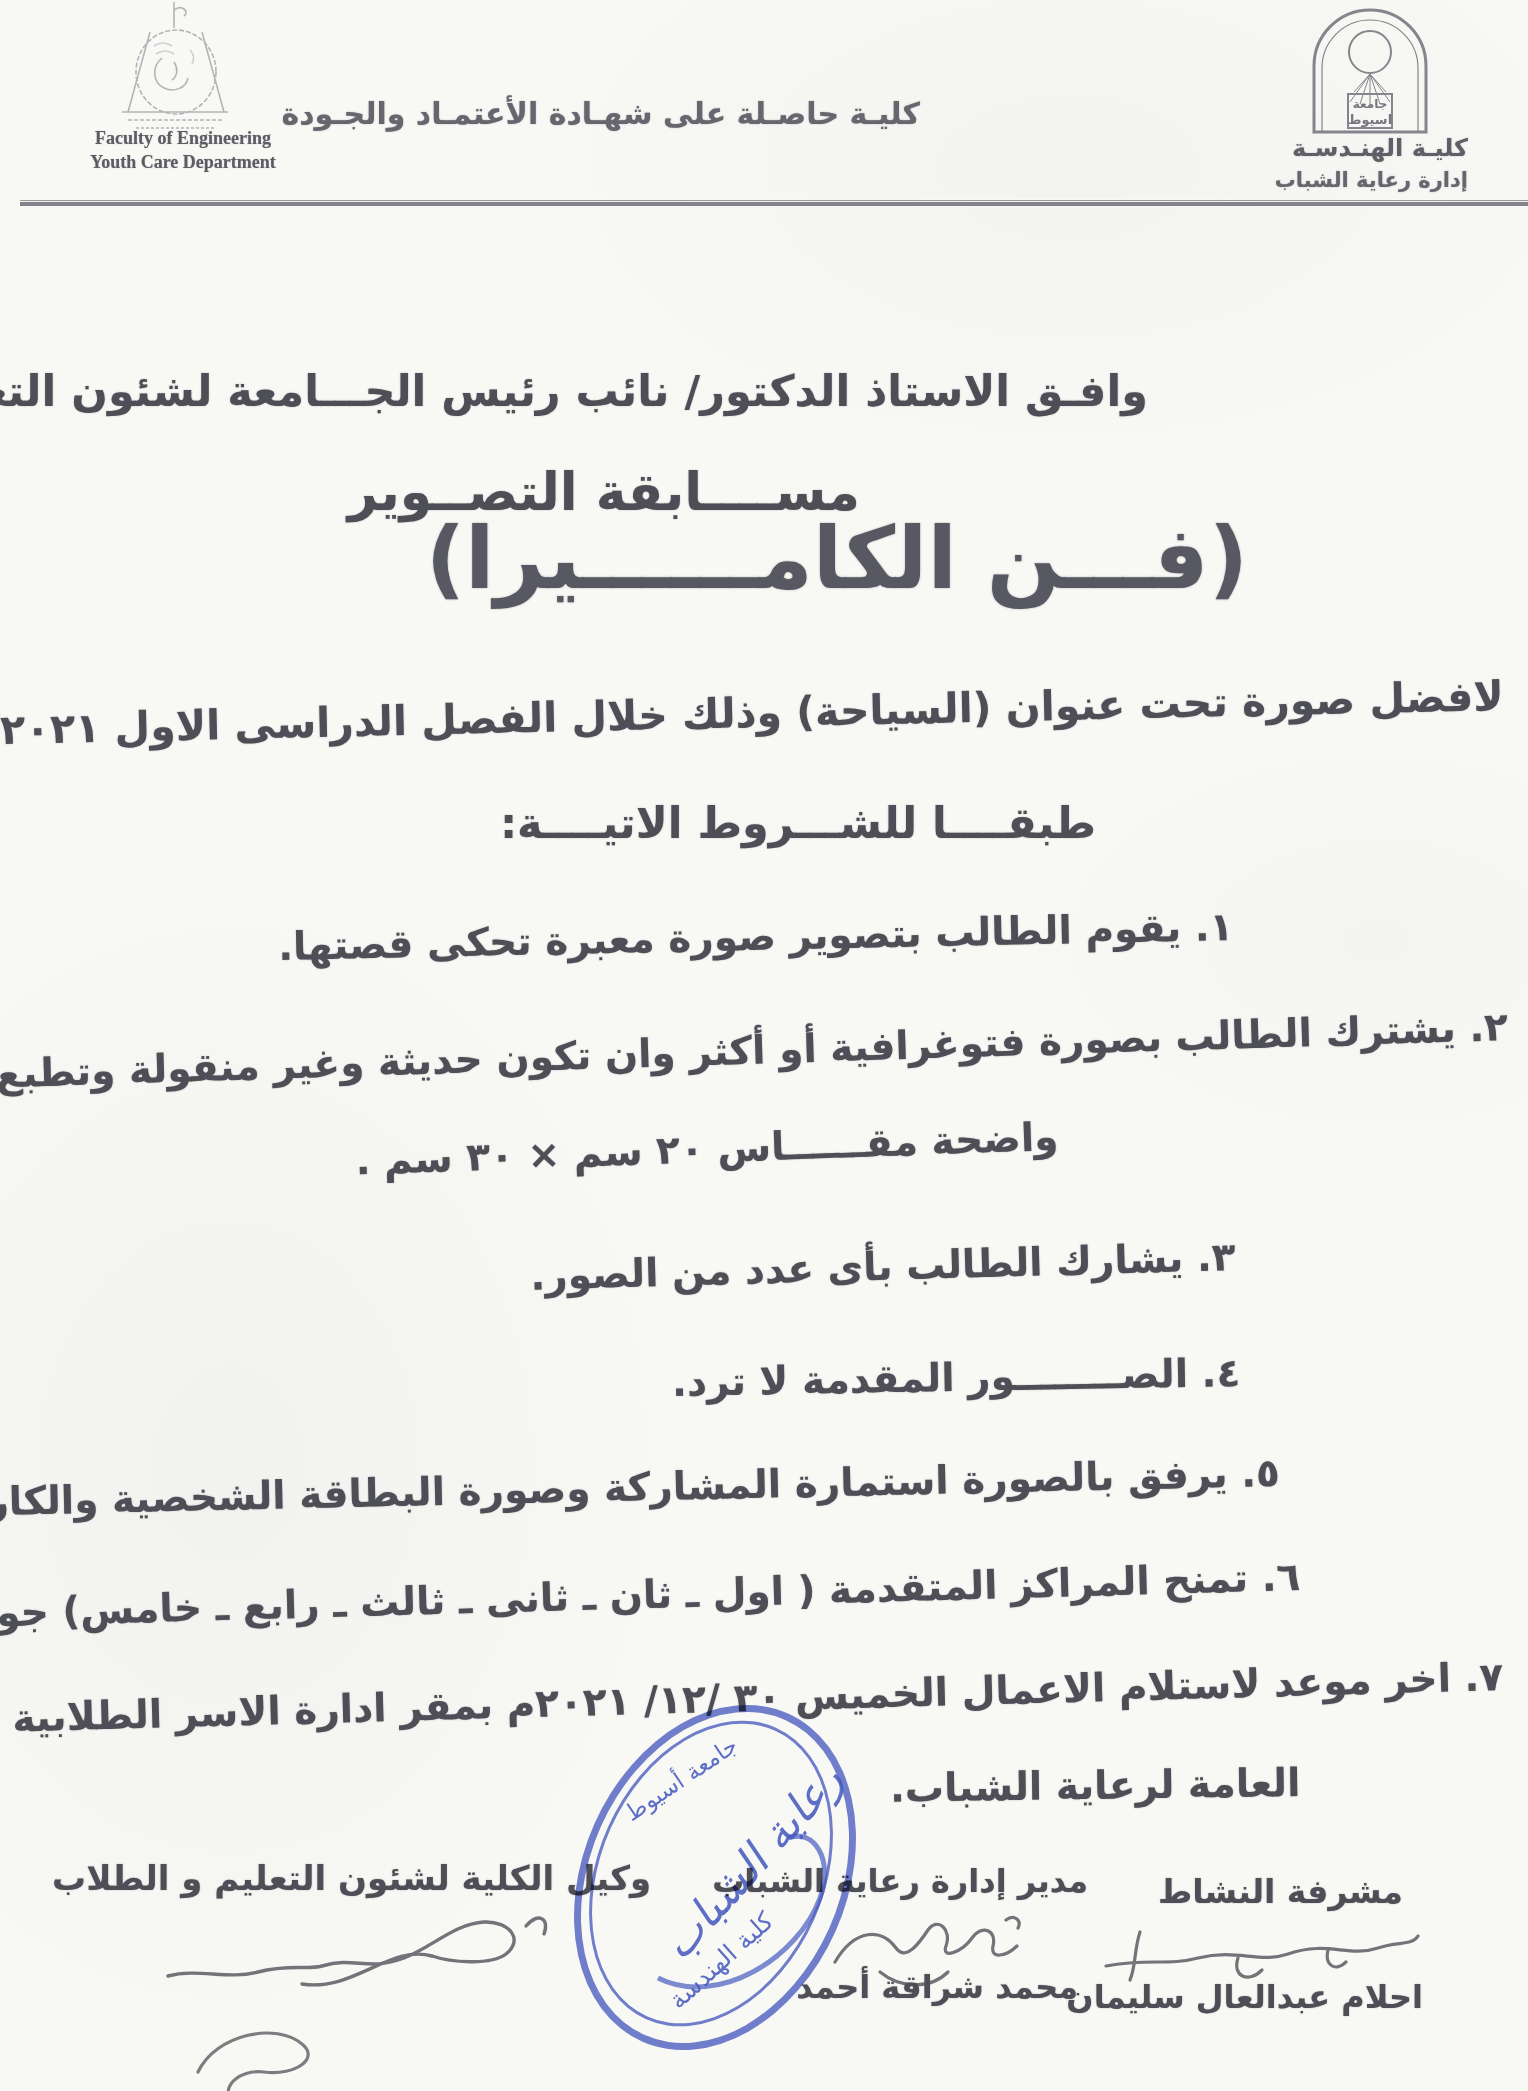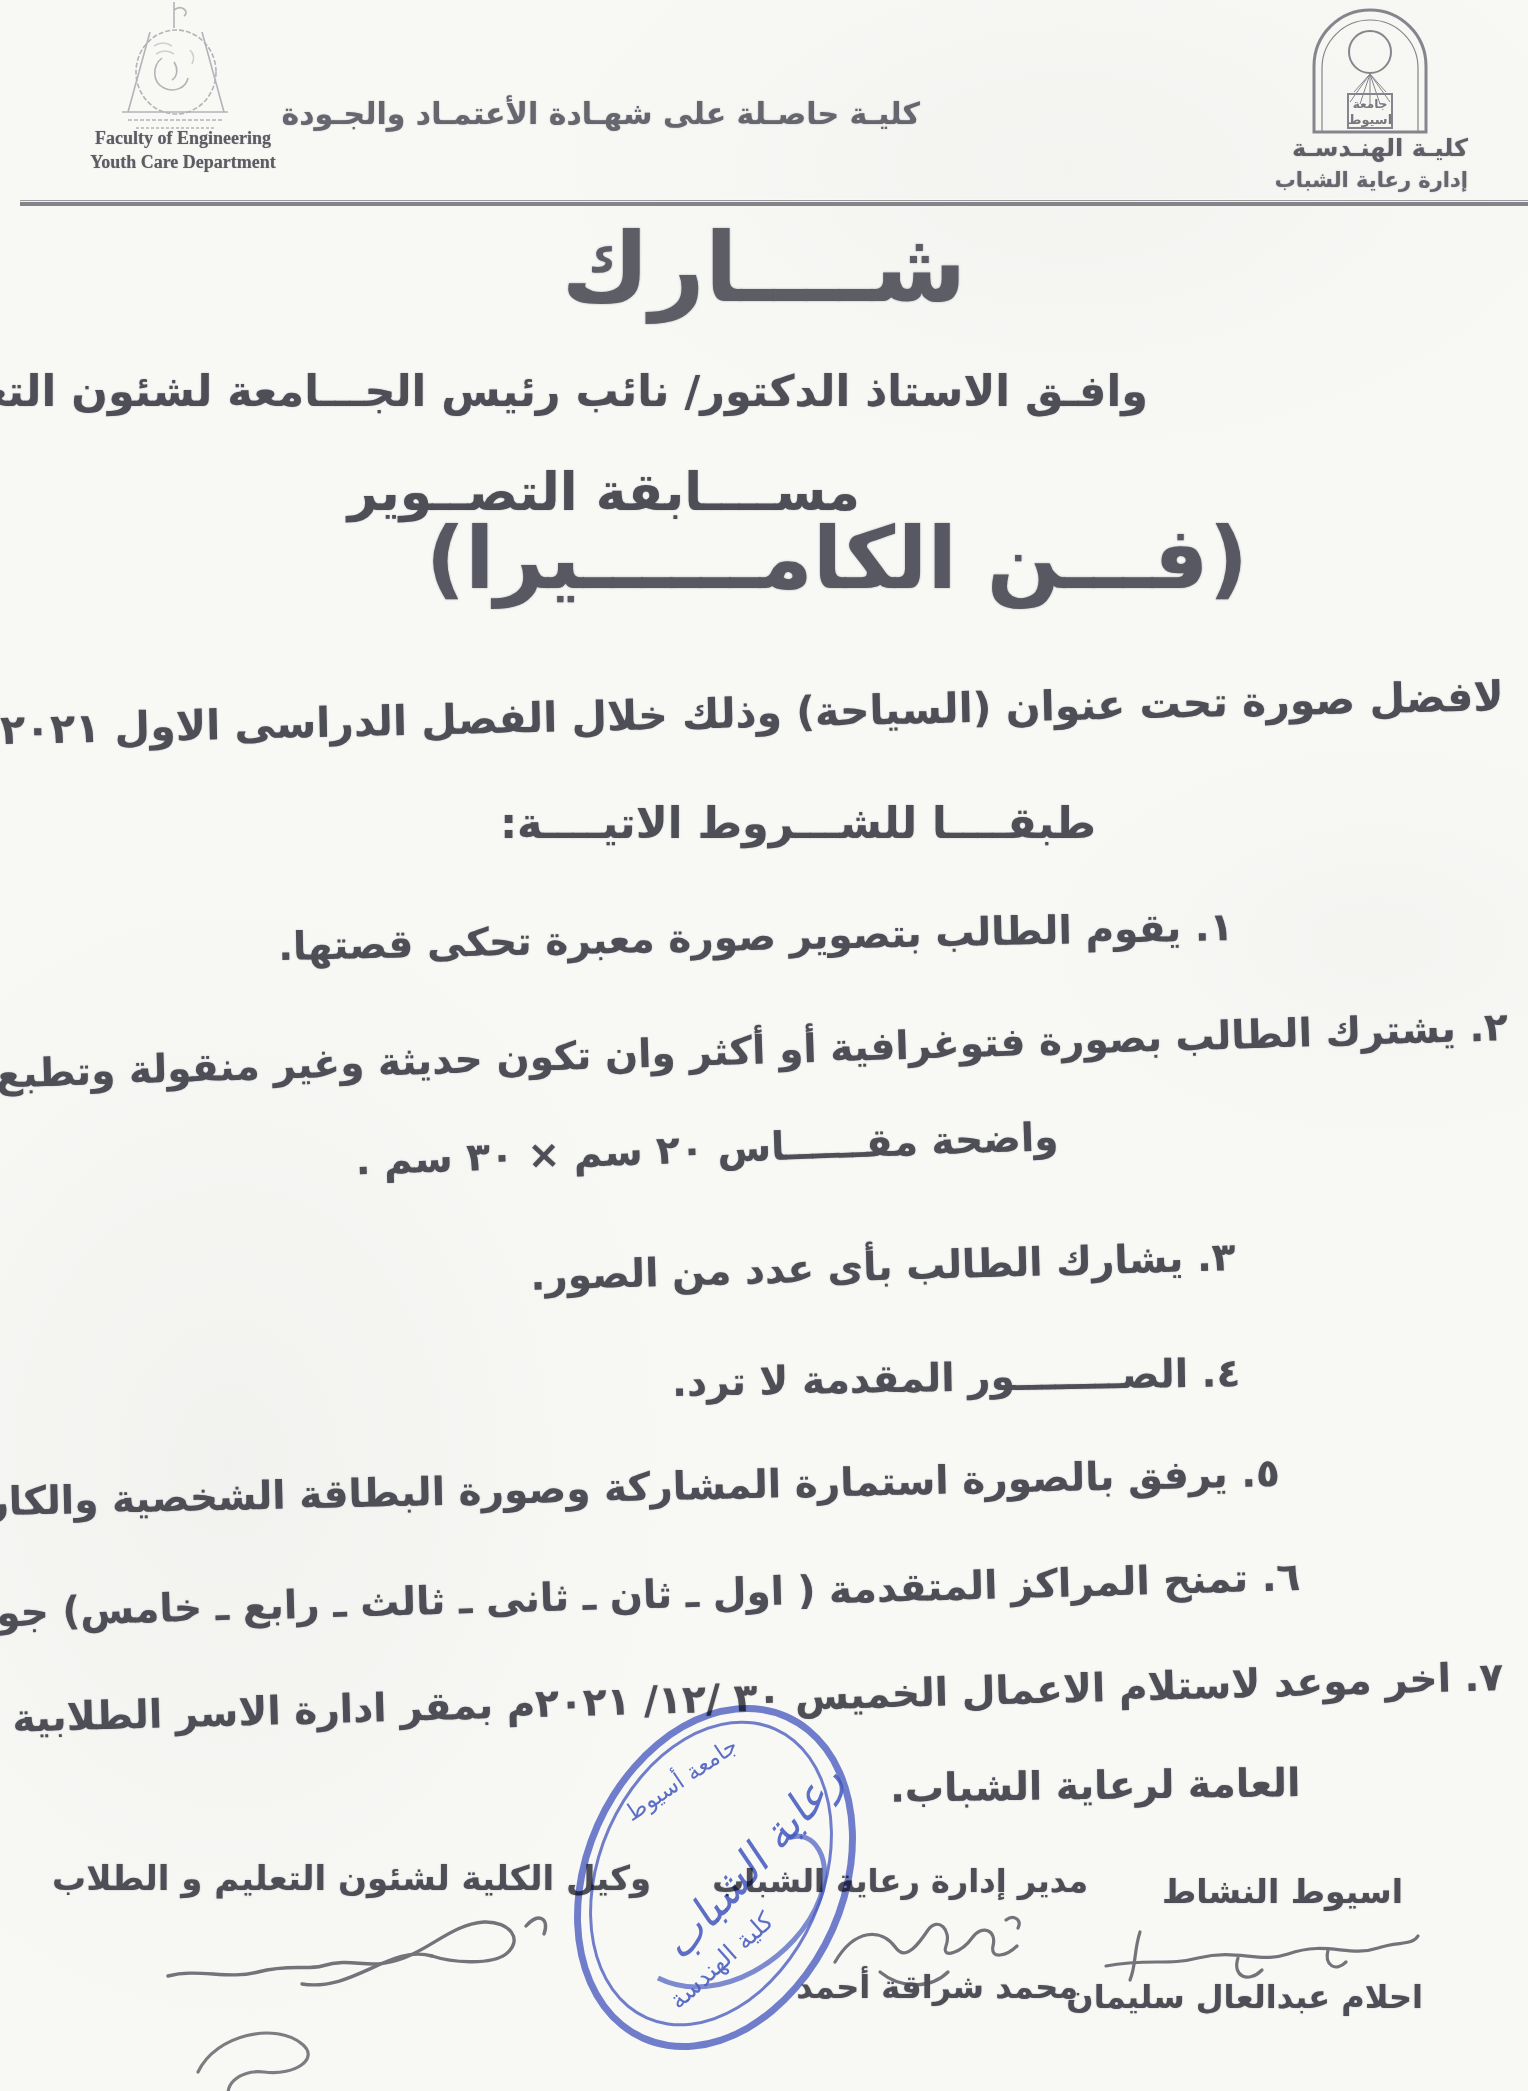--- a/index.html
+++ b/index.html
@@ -109,21 +109,20 @@
       <text x="66" y="120" text-anchor="middle" font-size="13" font-weight="bold" fill="#77777f">اسيوط</text>
     </svg>
   </div>
 
   <div class="abs ar center-head-ar">كليـة حاصـلة على شهـادة الأعتمـاد والجـودة</div>
   <div class="abs ar right-cap1">كليـة الهنـدسـة</div>
   <div class="abs ar right-cap2">إدارة رعاية الشباب</div>
 
   <div class="abs divider"></div>
 
-  <div class="abs ar main-title">شــــارك</div>
   <div class="abs ar approval">وافـق الاستاذ الدكتور/ نائب رئيس الجـــامعة لشئون التعليم والطلاب على اقامة</div>
   <div class="abs ar competition-line">مســــابقة التصــوير</div>
   <div class="abs ar competition-name">(فـــن الكامــــــيرا)</div>
   <div class="abs ar subject">لافضل صورة تحت عنوان (السياحة) وذلك خلال الفصل الدراسى الاول ٢٠٢٢/٢٠٢١م :</div>
   <div class="abs ar cond-head">طبقــــا للشـــروط الاتيــــة:</div>
 
   <div class="abs ar cond c1">١. يقوم الطالب بتصوير صورة معبرة تحكى قصتها.</div>
   <div class="abs ar cond c2a">٢. يشترك الطالب بصورة فتوغرافية أو أكثر وان تكون حديثة وغير منقولة وتطبع طباعة</div>
   <div class="abs ar cond c2b">واضحة مقــــــاس ٢٠ سم × ٣٠ سم .</div>
   <div class="abs ar cond c3">٣. يشارك الطالب بأى عدد من الصور.</div>
@@ -137,21 +136,21 @@
     <div class="ring ring-outer"></div>
     <div class="ring ring-inner"></div>
     <div class="stamp-txt st-top">جامعة أسيوط</div>
     <div class="stamp-txt st-mid">رعاية الشباب</div>
     <div class="stamp-txt st-bot">كلية الهندسة</div>
     <svg width="344" height="392" viewBox="0 0 344 392" style="position:absolute;left:0;top:0;" fill="none">
       <path d="M120,300 C180,330 260,280 282,220 C296,182 276,150 250,160" stroke="rgba(74,94,200,.7)" stroke-width="5"></path>
     </svg>
   </div>
 
-  <div class="abs ar sig-title sg-r-title">اسيوط النشاط</div>
+  <div class="abs ar sig-title sg-r-title">مشرفة النشاط</div>
   <div class="scribble" style="right:100px;top:1908px;">
     <svg width="340" height="90" viewBox="0 0 340 90" fill="none">
       <g stroke="#5c5c64" stroke-width="3.2" opacity="0.85" stroke-linecap="round">
         <path d="M18,58 C60,50 80,58 110,50 C150,40 170,56 200,46 C240,32 260,50 290,40 C310,33 324,38 330,28"></path>
         <path d="M52,24 C46,42 48,58 42,72"></path>
         <path d="M150,50 C144,68 160,76 174,62"></path>
         <path d="M240,42 C236,58 248,64 258,54"></path>
       </g>
     </svg>
   </div>

